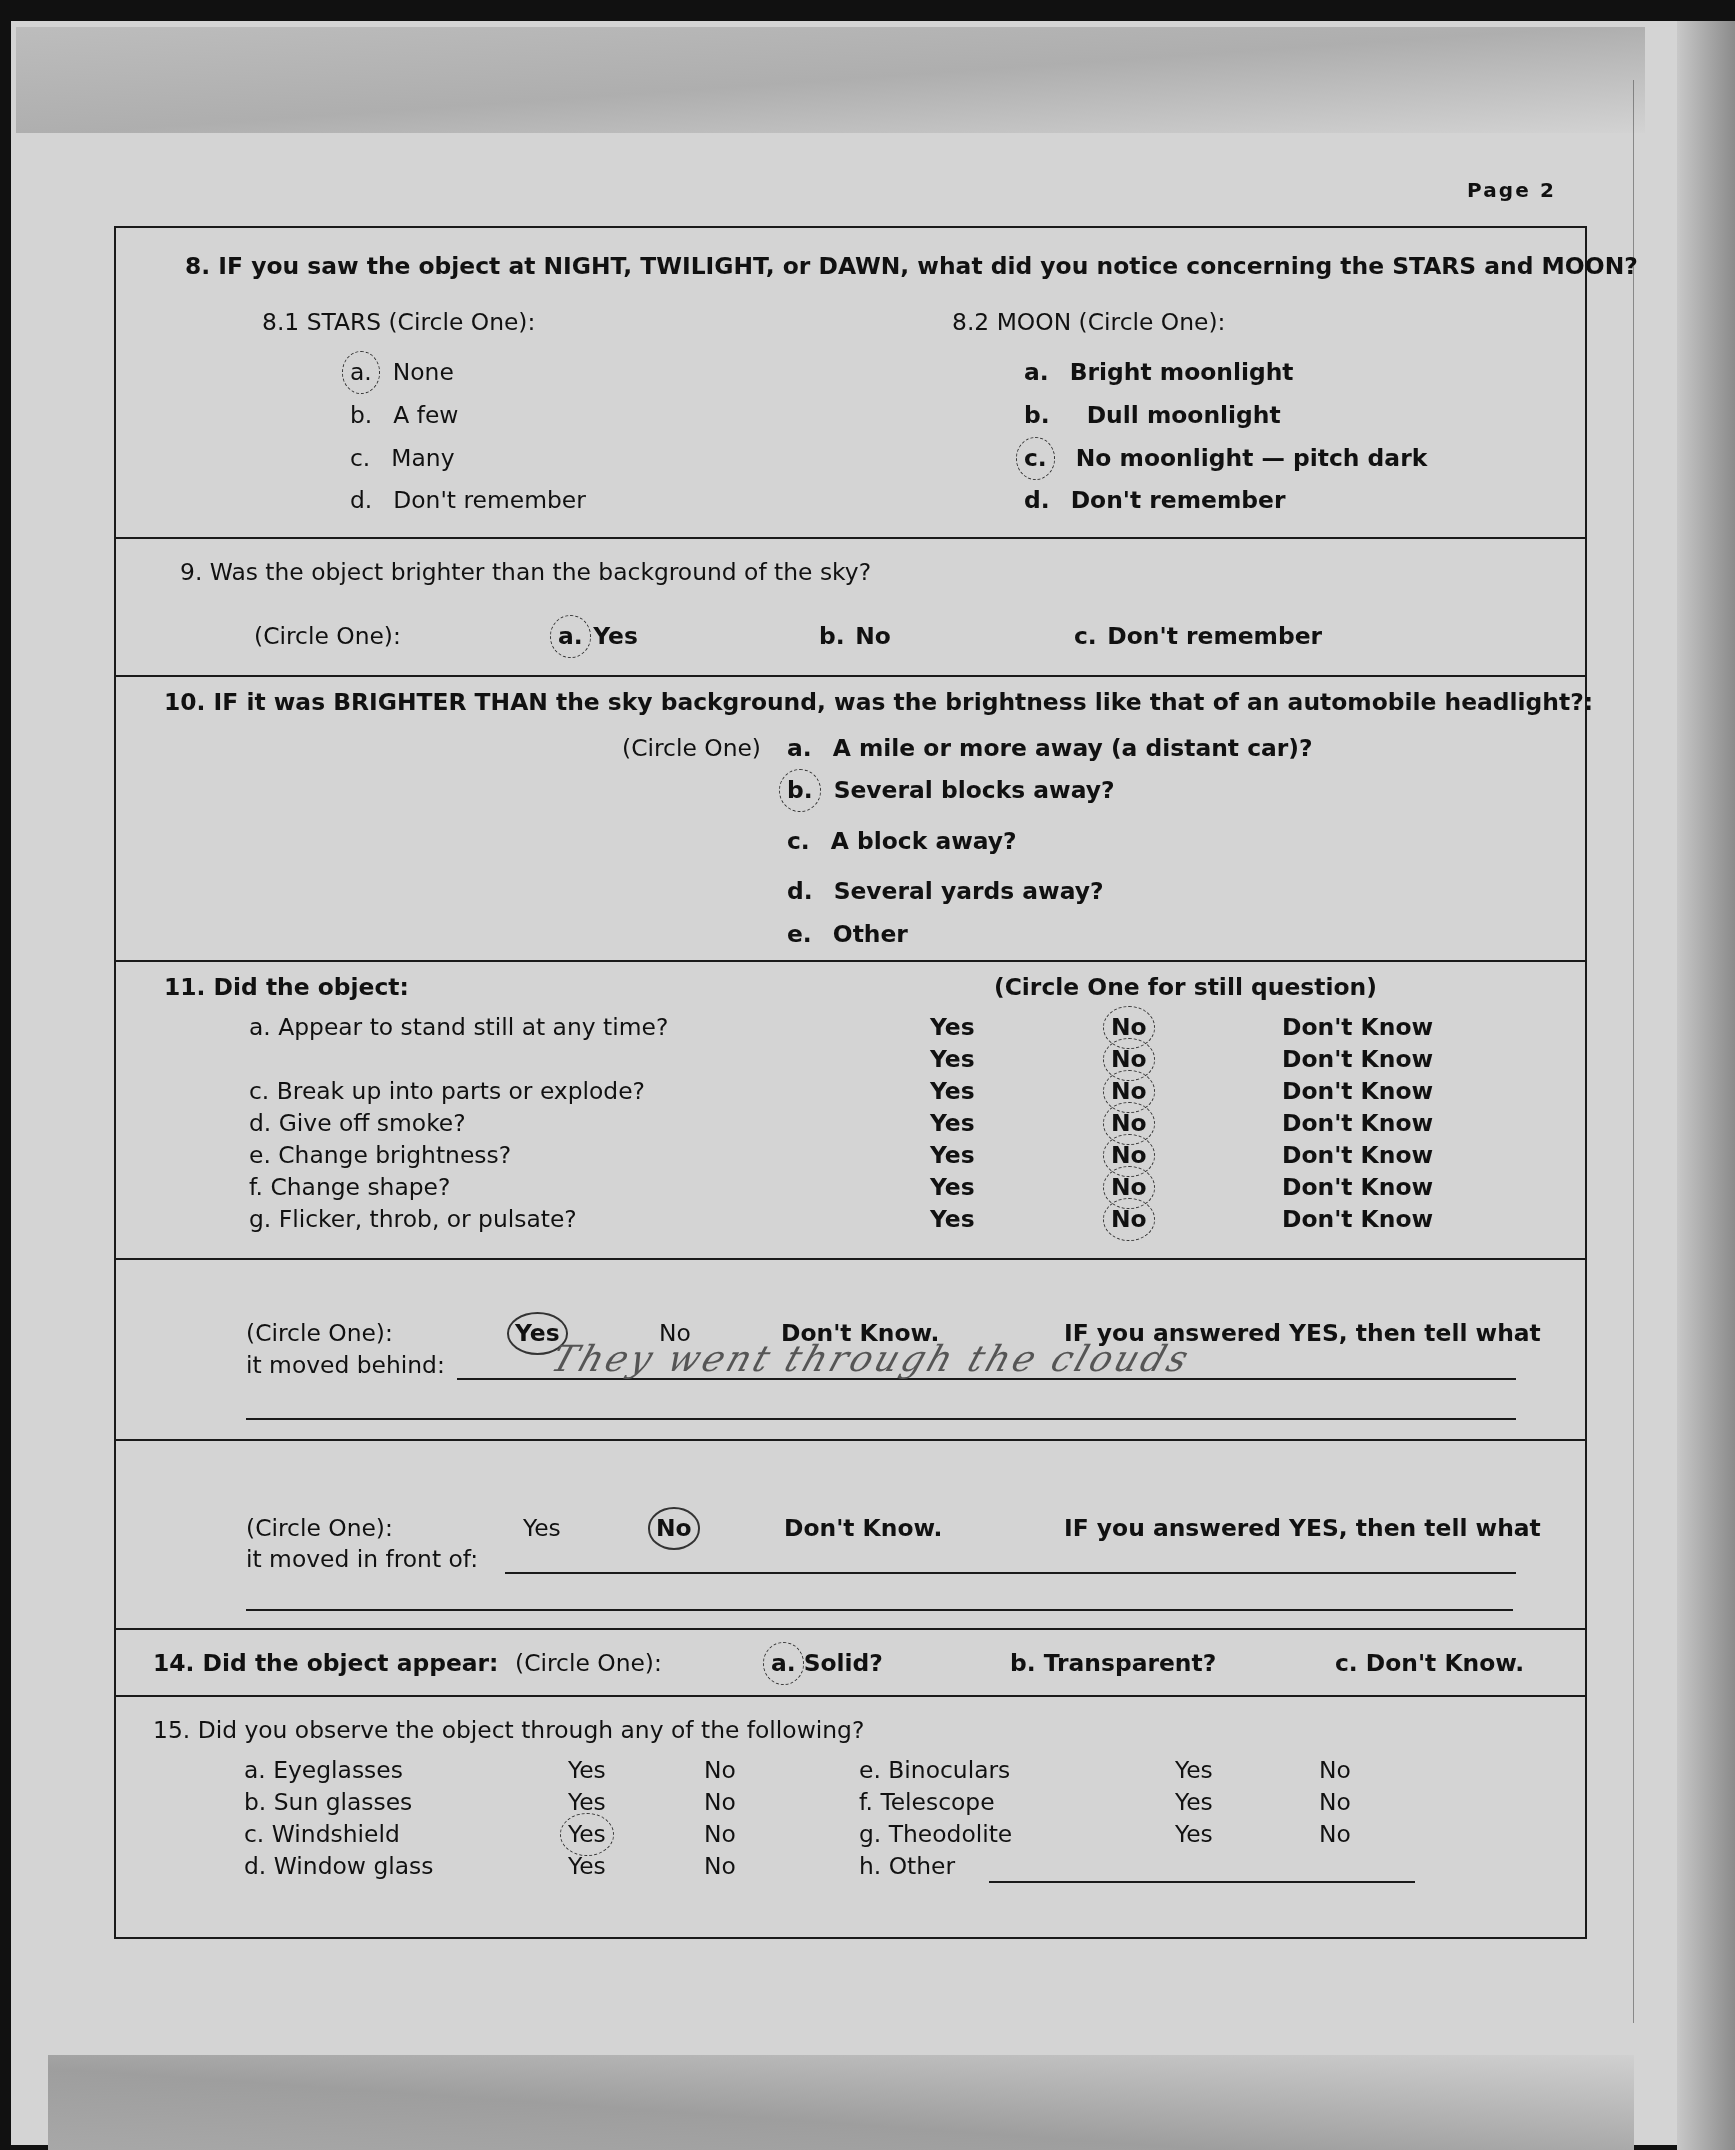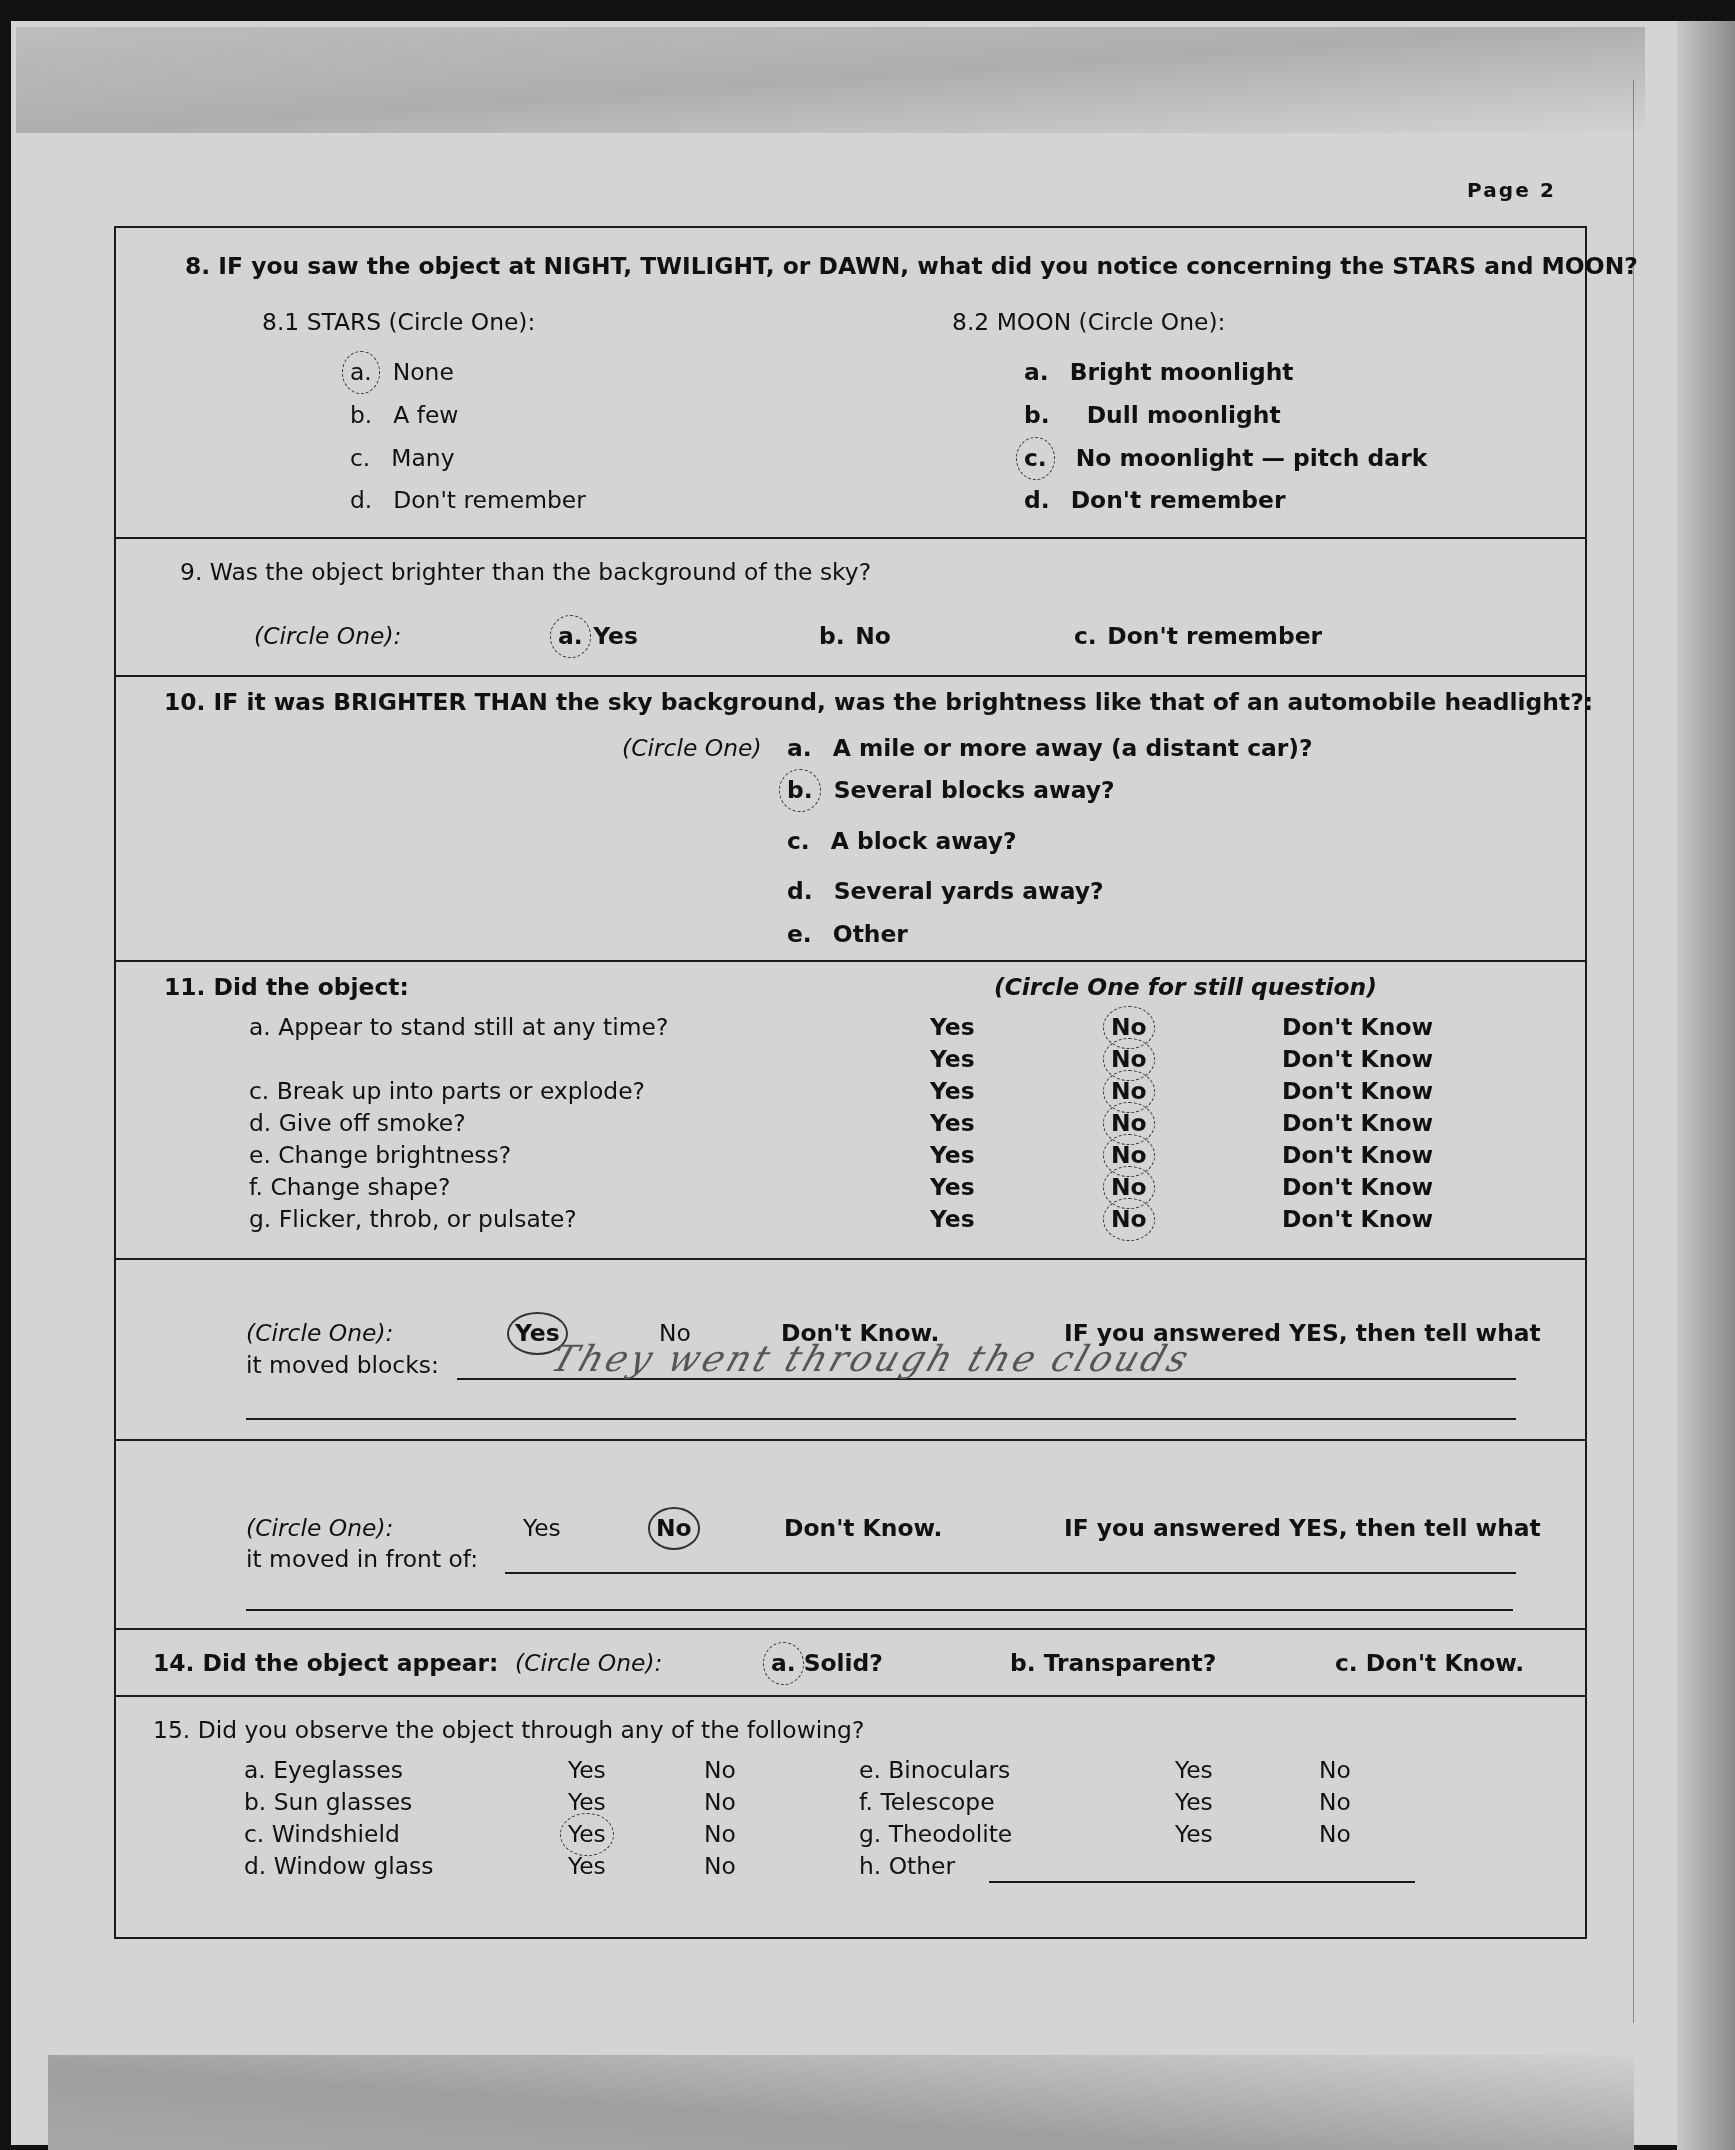--- a/index.html
+++ b/index.html
@@ -26,21 +26,21 @@
   .margin-line { position:absolute; left:1633px; top:80px; width:1.1px; height:1943px; background:#555; opacity:.6; }
   .page-num { position:absolute; left:1467px; top:178px; font-size:20px; font-weight:bold; letter-spacing:2.1px; }
   .form {
     position:absolute; left:114px; top:226px; width:1469px; height:1709px;
     border:2.1px solid #1a1a1a;
   }
   .sec { position:absolute; left:0; width:100%; border-bottom:2.1px solid #1a1a1a; }
   .sec:last-child { border-bottom:none; }
   .t { position:absolute; white-space:nowrap; font-size:23.4px; }
   .b { font-weight:bold; }
-  .i { font-style:italic; }
+  .i { }
   .circ { position:relative; display:inline-block; }
   .circ::after {
     content:""; position:absolute; left:-8.5px; right:-8.5px; top:-7.5px; bottom:-7.5px;
     border:1.6px dashed #333; border-radius:50%;
   }
   .circ.solid::after { border-style:solid; border-width:2.1px; }
   .rule { position:absolute; height:2.1px; background:#1a1a1a; }
   .hand {
     position:absolute; font-family:"DejaVu Serif", serif; font-style:italic;
     font-size:36px; color:#555; transform:skewX(-18deg); letter-spacing:3.2px;
@@ -127,21 +127,21 @@
       <div class="t b" style="left: 995px; top: 245px;"><span class="circ">No</span></div>
       <div class="t b" style="left: 1166px; top: 245px;"><span>Don't Know</span></div>
     </div>
 
   <div class="sec" style="top:1030px;height:181px;">
     <div class="t i" style="left:130px;top:61px;">(Circle One):</div>
     <div class="t b" style="left:399px;top:61px;"><span class="circ solid">Yes</span></div>
     <div class="t" style="left:543px;top:61px;">No</div>
     <div class="t b" style="left:665px;top:61px;">Don't Know.</div>
     <div class="t b" style="left:948px;top:61px;">IF you answered YES, then tell what</div>
-    <div class="t" style="left:130px;top:93px;">it moved blocks:</div>
+    <div class="t" style="left:130px;top:93px;">it moved behind:</div>
     <div class="rule" style="left:341px;top:120px;width:1059px;"></div>
     <div class="rule" style="left:130px;top:160px;width:1270px;"></div>
     <div class="hand" style="left:437px;top:80px;">They went through the clouds</div>
   </div>
 
   <div class="sec" style="top:1211px;height:189px;">
     <div class="t i" style="left:130px;top:75px;">(Circle One):</div>
     <div class="t" style="left:407px;top:75px;">Yes</div>
     <div class="t b" style="left:540px;top:75px;"><span class="circ solid">No</span></div>
     <div class="t b" style="left:668px;top:75px;">Don't Know.</div>

